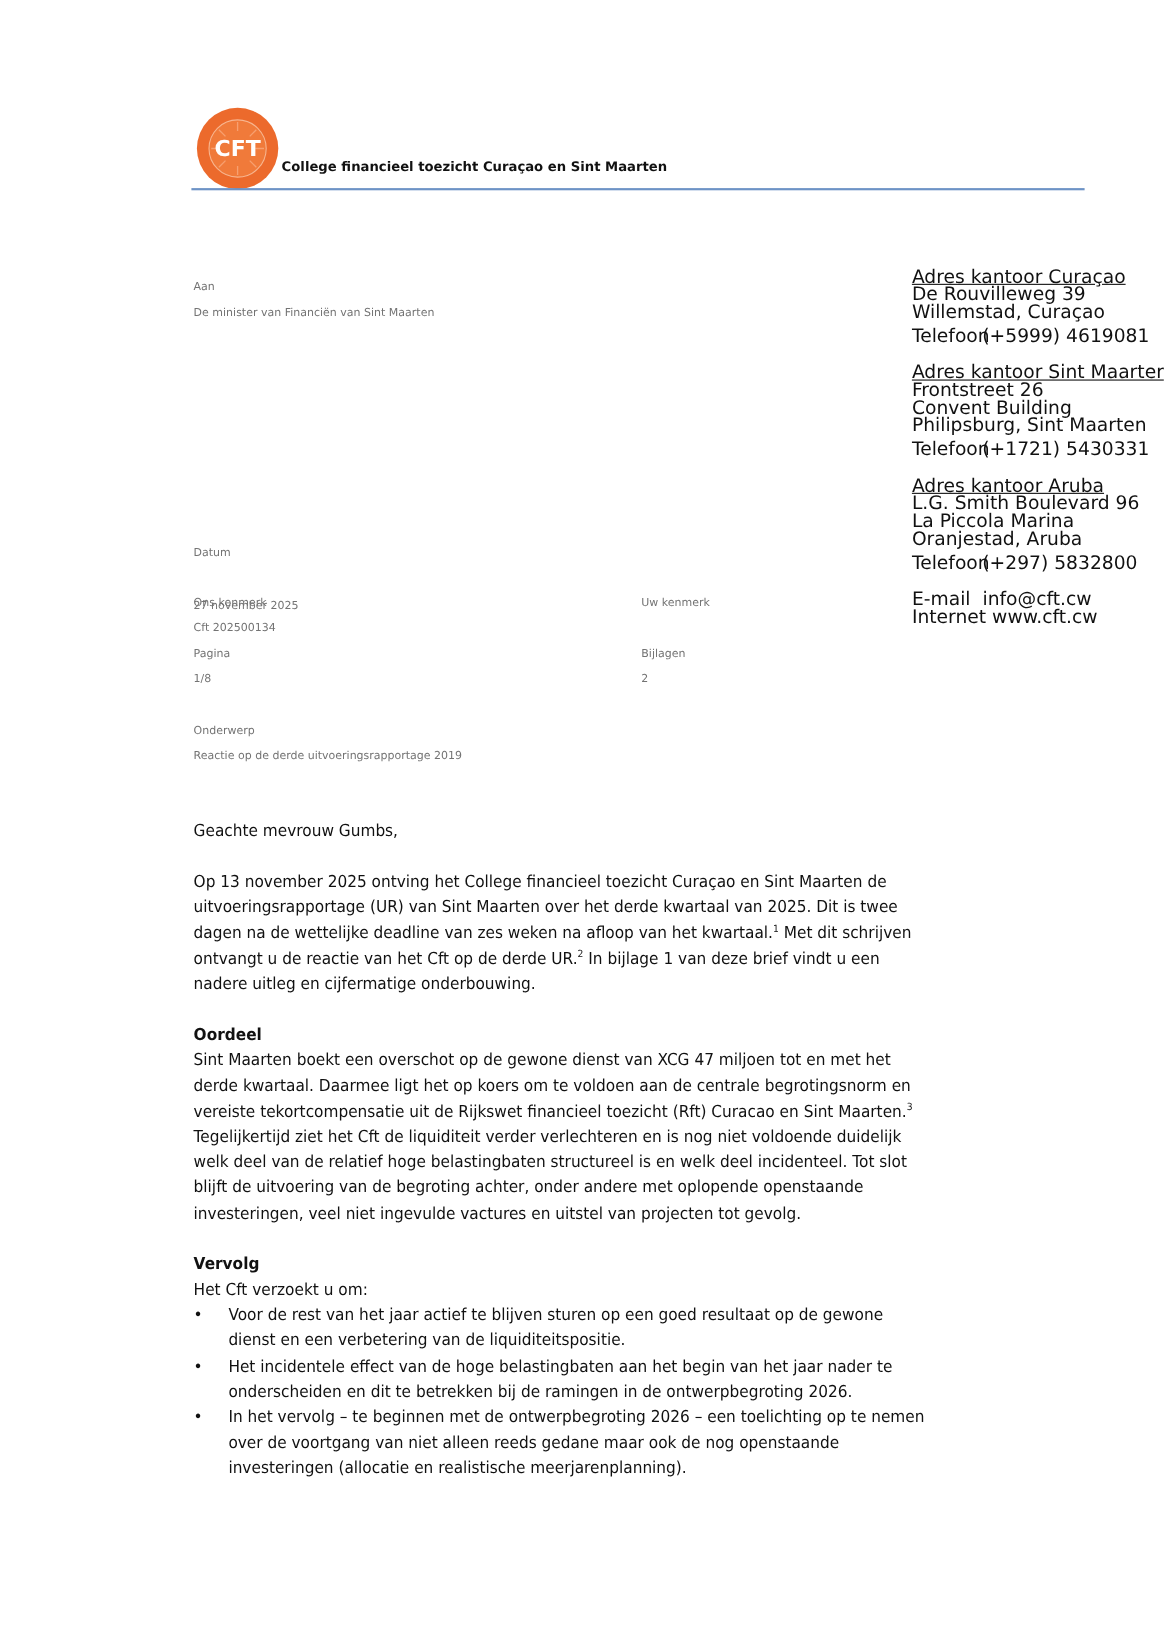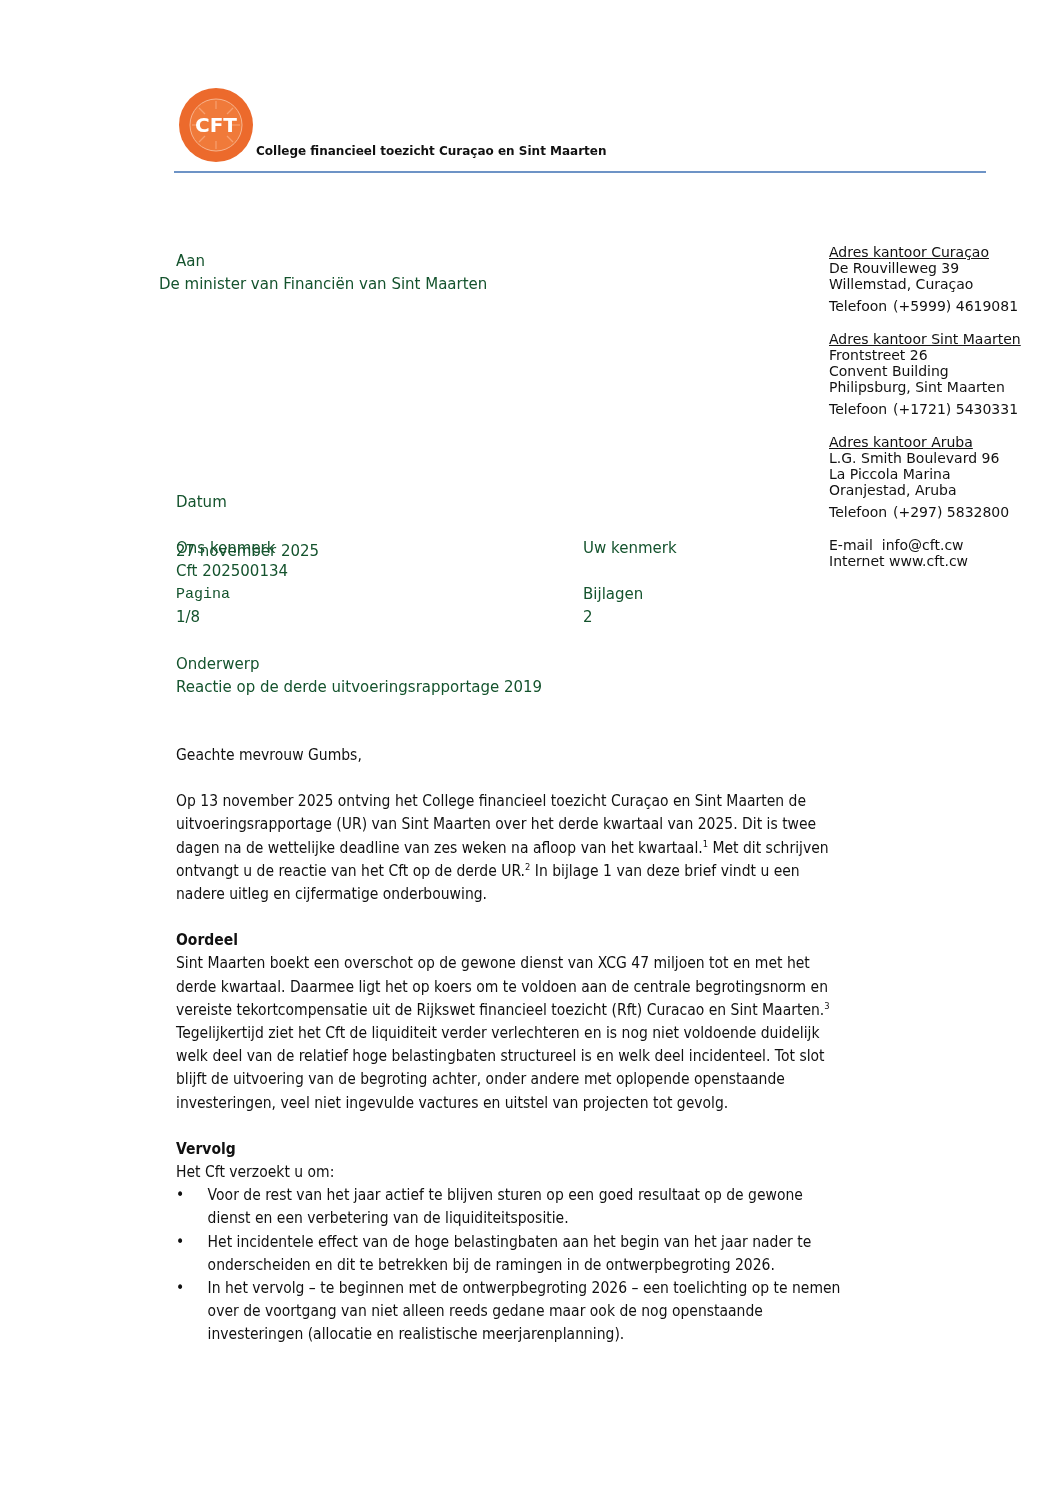--- a/index.html
+++ b/index.html
@@ -1,34 +1,34 @@
 <!DOCTYPE html>
 <html><head>
 <meta charset="utf-8">
 <style>
   html, body { margin: 0; padding: 0; background: #ffffff; }
   body {
     width: 1058px; height: 1497px; position: relative; overflow: hidden;
     font-family: "DejaVu Sans", sans-serif; color: #111;
   }
   .logo {
-    position: absolute; left: 178px; top: 87px; width: 76px; height: 76px; text-align: center;
+    position: absolute; left: 178px; top: 97px; width: 76px; height: 76px; text-align: center;
   }
   .org-title {
     position: absolute; left: 256px; top: 144px;
     font-family: "DejaVu Sans", sans-serif; font-weight: bold;
     font-size: 12px; color: #111; white-space: nowrap;
   }
   .header-rule {
     position: absolute; left: 174px; top: 171px; width: 812px; height: 2px;
     background: #6d93c6;
   }
-  .t { position: absolute; font-size: 15px; line-height: 23px; white-space: nowrap; color: #14532d; }
+  .t { position: absolute; font-size: 10px; line-height: 23px; white-space: nowrap; color: #737373; }
   .side {
-    position: absolute; left: 829px; font-size: 14px; color: #111;
+    position: absolute; left: 829px; font-size: 17px; color: #111;
     white-space: nowrap; line-height: 16px;
   }
   .side .u { text-decoration: underline; }
   .side .tel span.lbl { display: inline-block; width: 64px; }
   .body-text {
     position: absolute; left: 176px; width: 720px;
     font-family: "DejaVu Sans", sans-serif; font-size: 15px; line-height: 23.2px; color: #111;
     transform: scaleX(0.93); transform-origin: left top;
   }
   .body-text p { margin: 0; }
@@ -55,29 +55,29 @@
       <line x1="55" y1="21" x2="49" y2="27"></line>
         <line x1="21" y1="55" x2="27" y2="49"></line>
     </g>
     <text x="38" y="45" text-anchor="middle" font-family="DejaVu Sans, sans-serif" font-weight="bold" font-size="20" fill="#ffffff">CFT</text>
   </svg>
 </div>
 <div class="org-title">College financieel toezicht Curaçao en Sint Maarten</div>
 <div class="header-rule"></div>
 
 <div class="t" style="left:176px; top:250px;">Aan</div>
-<div class="t" style="left:159px; top:273px;">De minister van Financiën van Sint Maarten</div>
+<div class="t" style="left:176px; top:273px;">De minister van Financiën van Sint Maarten</div>
 
 <div class="t" style="left:176px; top:491px;">Datum</div>
 <div class="t" style="left:176px; top:540px;">27 november 2025</div>
 <div class="t" style="left:176px; top:537px;">Ons kenmerk</div>
 <div class="t" style="left:583px; top:537px;">Uw kenmerk</div>
 <div class="t" style="left:176px; top:560px;">Cft 202500134</div>
 <div class="t" style="left:583px; top:560px;"></div>
-<div class="t" style="left:176px; top:583px;font-family:Liberation Mono, monospace;">Pagina</div>
+<div class="t" style="left:176px; top:583px;">Pagina</div>
 <div class="t" style="left:583px; top:583px;">Bijlagen</div>
 <div class="t" style="left:176px; top:606px;">1/8</div>
 <div class="t" style="left:583px; top:606px;">2</div>
 <div class="t" style="left:176px; top:653px;">Onderwerp</div>
 <div class="t" style="left:176px; top:676px;">Reactie op de derde uitvoeringsrapportage 2019</div>
 
 <div class="side" style="top:244px;">
   <div class="u">Adres kantoor Curaçao</div>
   <div>De Rouvilleweg 39</div>
   <div>Willemstad, Curaçao</div>

